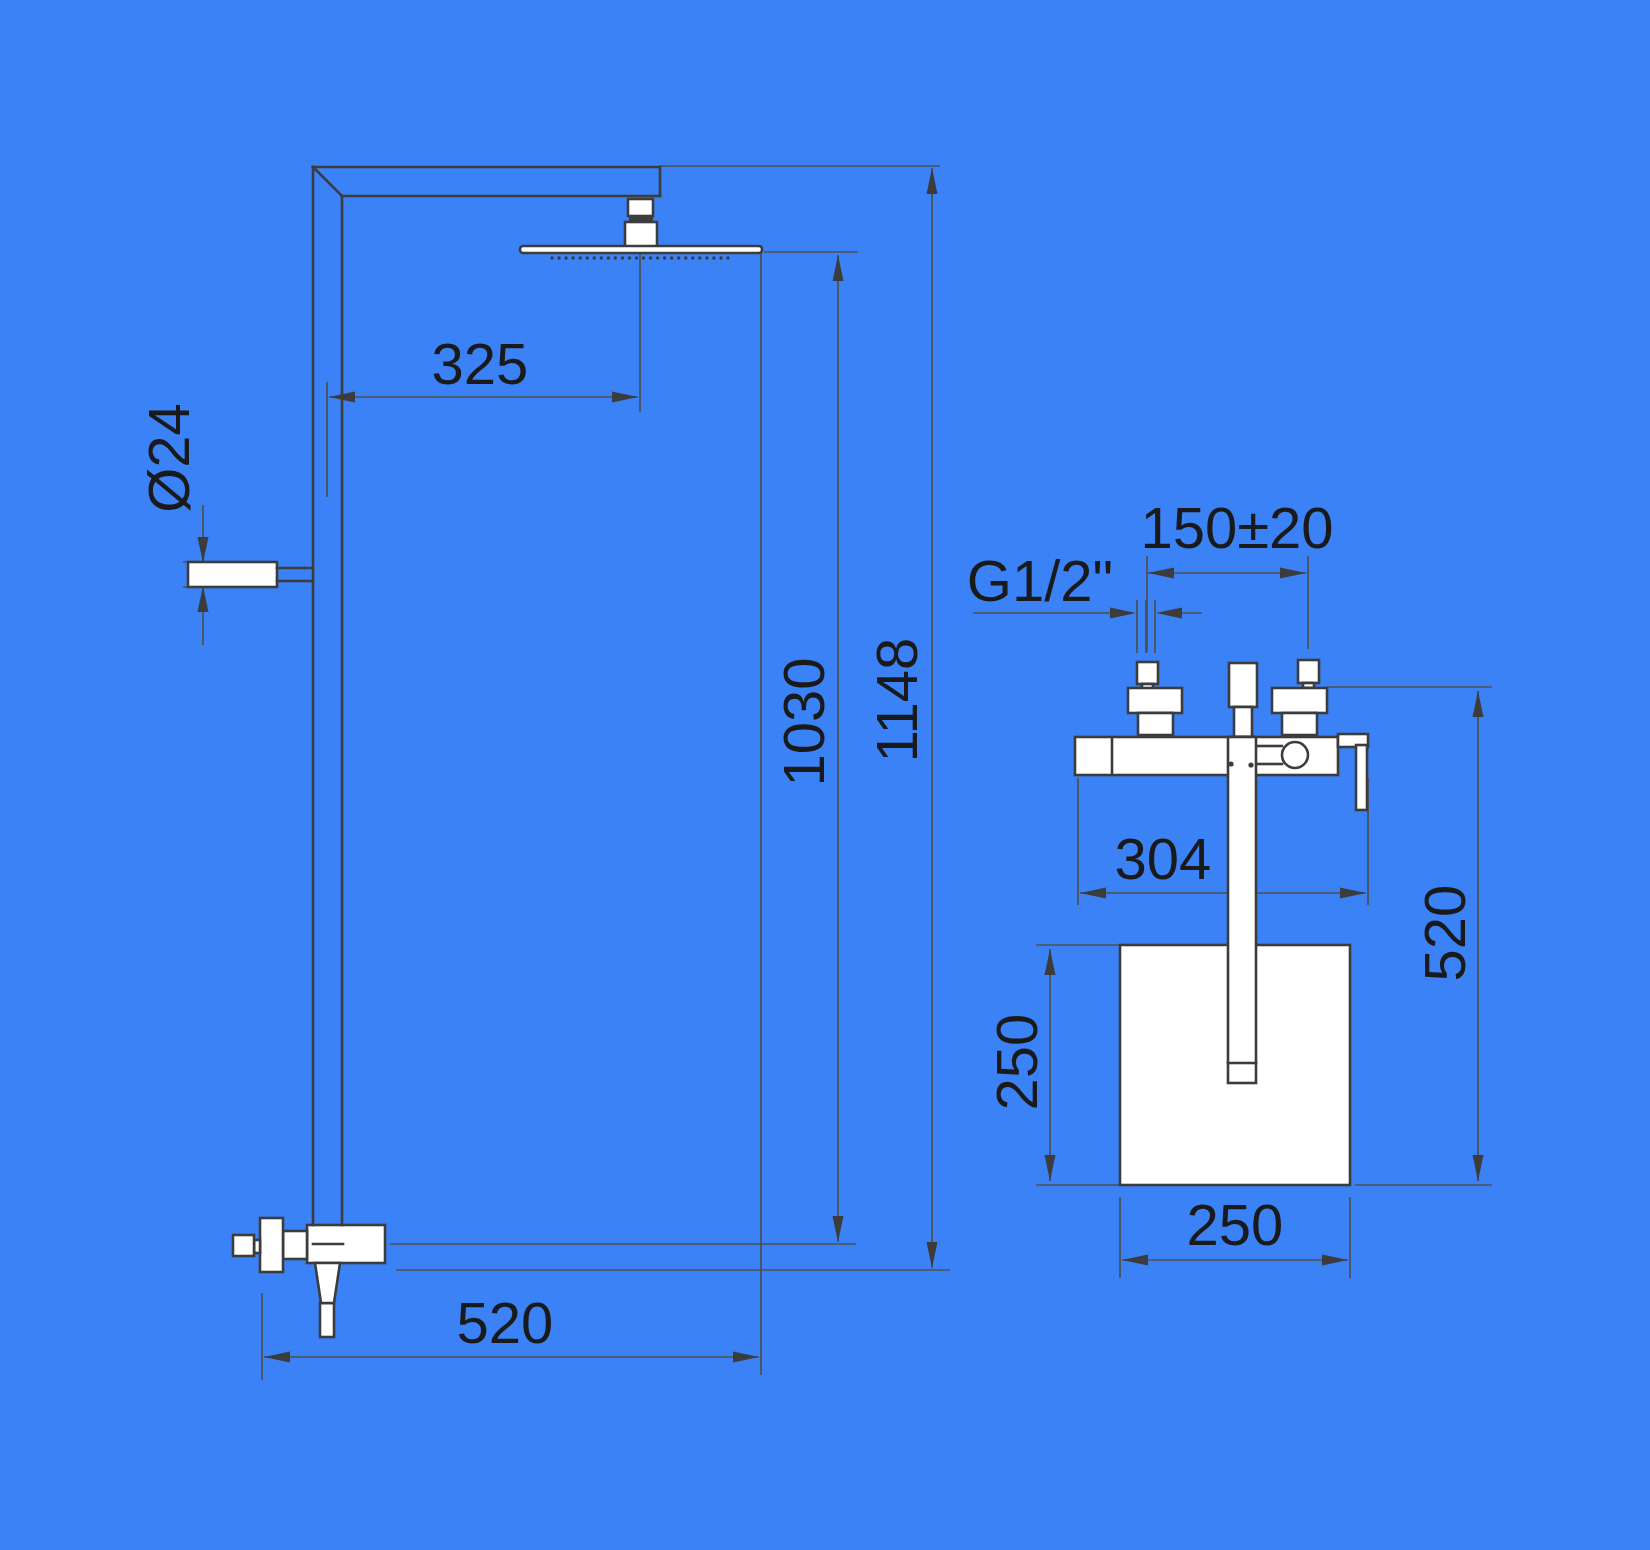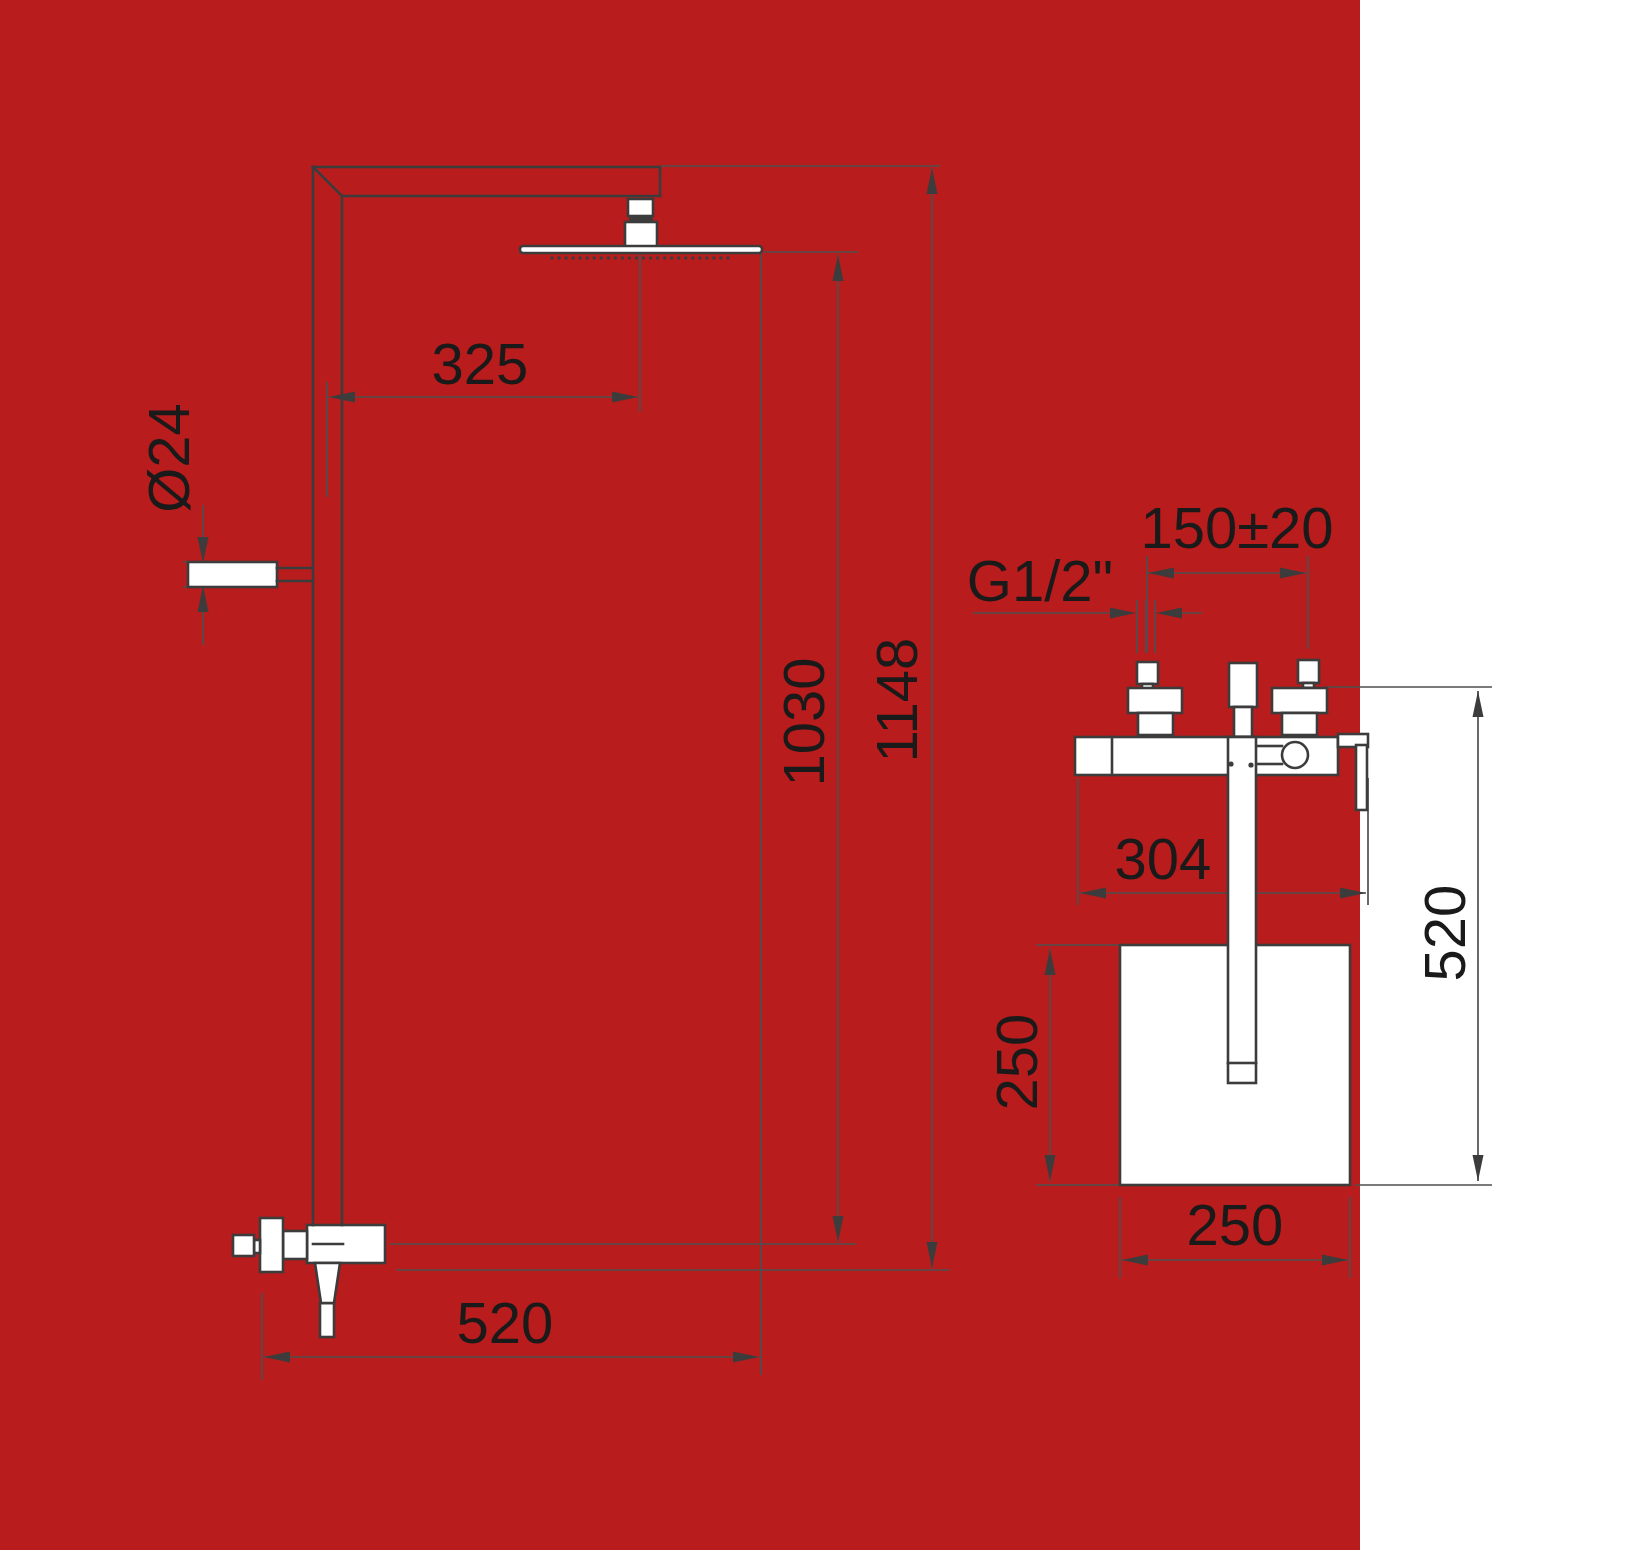--- a/index.html
+++ b/index.html
@@ -1,23 +1,23 @@
 <!DOCTYPE html>
 <html><head>
 <meta charset="utf-8">
 <style>
   html, body {
     margin: 0;
     padding: 0;
     background: #ffffff;
   }
   #stage {
-    width: 1360px;
+    width: 1650px;
     height: 1550px;
-    background: #b91c1c;
+    background: #3b82f6;
     position: relative;
     font-family: "Liberation Sans", sans-serif;
     text-decoration: underline;
   }
   svg text {
     font-family: "Liberation Sans", sans-serif;
   }
 </style>
 </head>
 <body>

